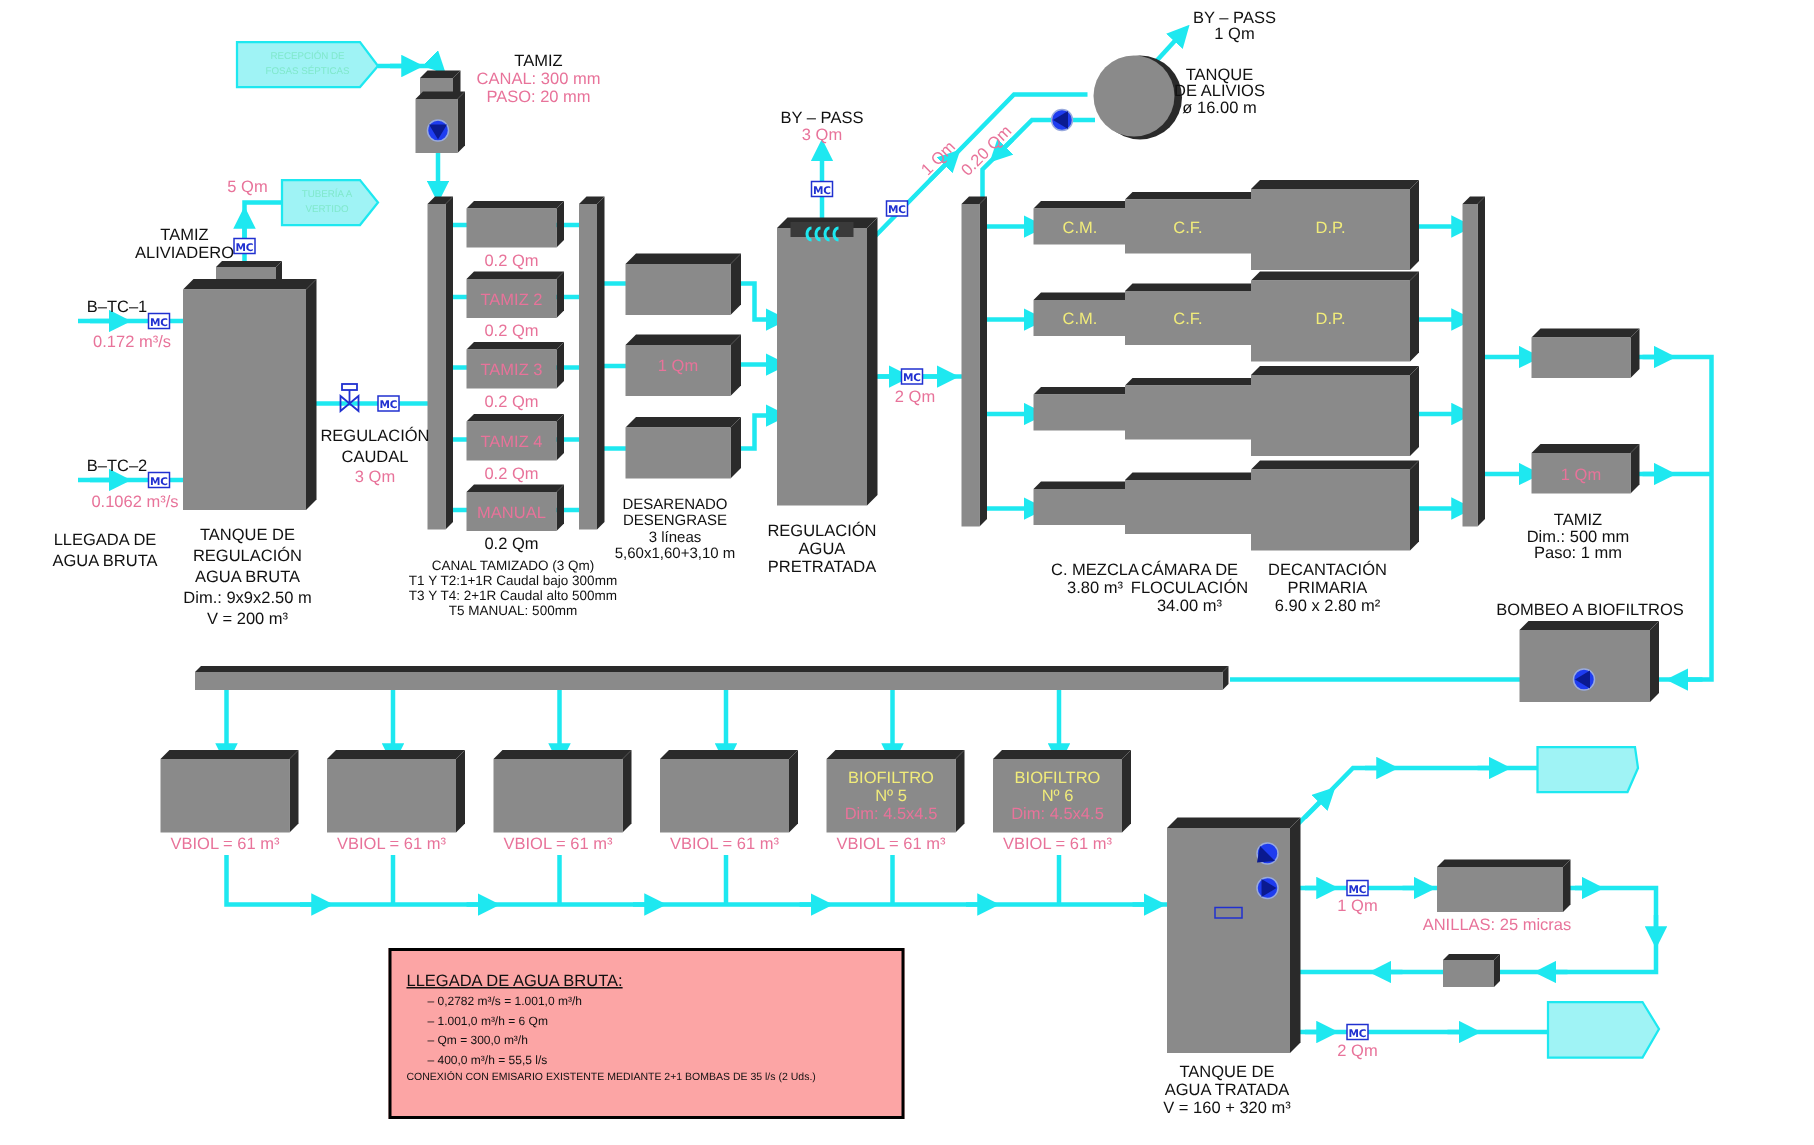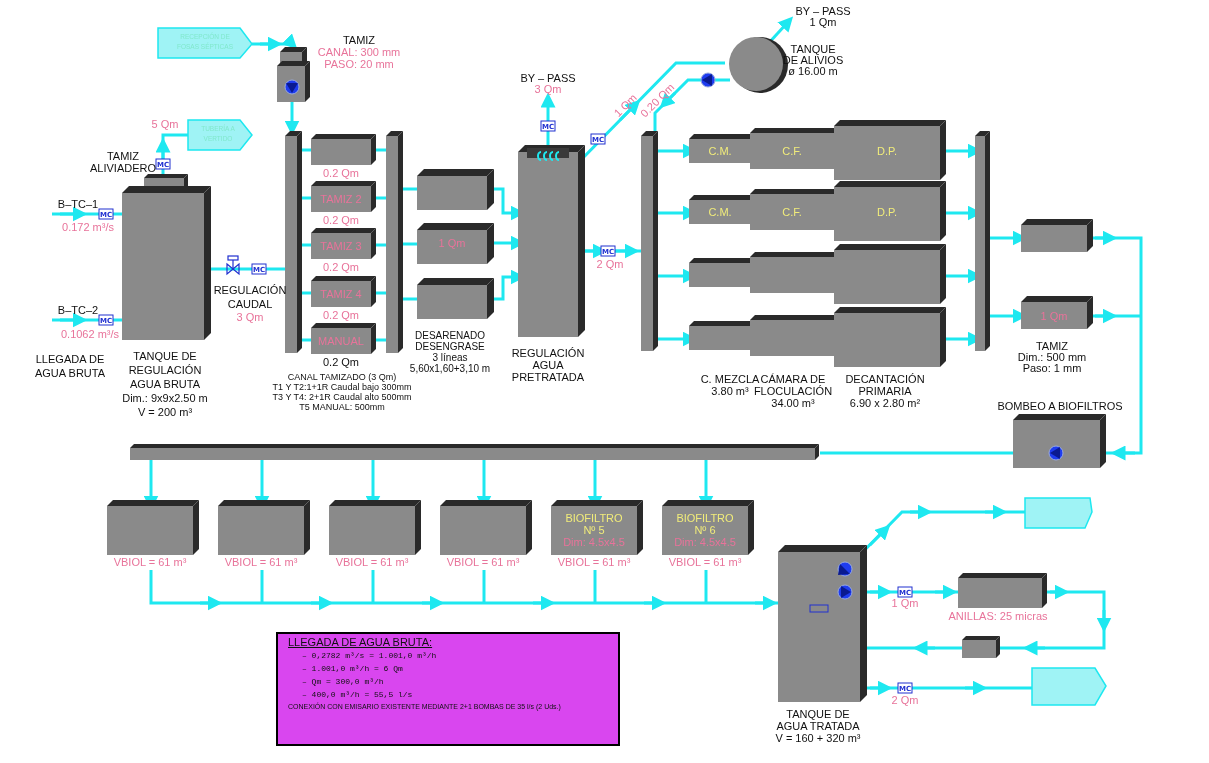--- a/index.html
+++ b/index.html
@@ -3,23 +3,23 @@
 <meta charset="utf-8">
 <style>
   html, body { margin: 0; padding: 0; background: #ffffff; }
   #stage { position: relative; width: 1209px; height: 763px; overflow: hidden; background: #fff; font-family: "DejaVu Sans", sans-serif; }
   svg#diagram { position: absolute; left: 0; top: 0; }
   .lbl { font-family: "Liberation Sans", sans-serif; font-size: 11px; fill: #111; }
   .pink { fill: #e8739a; }
   .yellow { fill: #f1ec7a; }
   .tag { font-size: 6.5px; fill: #80e8cc; }
   .mc { font-size: 7px; fill: #2030d0; font-weight: bold; }
-  .notes { position: absolute; left: 276px; top: 632px; width: 344px; height: 114px; border: 2px solid #000; background: #d946ef; box-sizing: border-box; padding: 0 10px; font-family: "Liberation Sans", sans-serif; }
+  .notes { position: absolute; left: 259px; top: 632px; width: 344px; height: 114px; border: 2px solid #000; background: #fca5a5; box-sizing: border-box; padding: 12px 10px; font-family: "Liberation Sans", sans-serif; }
   .notes .h { font-size: 11px; text-decoration: underline; margin: 2px 0 3px 0; color: #111; }
-  .notes .l { font-size: 8px; margin: 0 0 4px 14px; color: #111; font-family: Liberation Mono, monospace; }
+  .notes .l { font-size: 8px; margin: 0 0 4px 14px; color: #111; }
   .notes .c { font-size: 7px; margin-top: 3px; color: #111; }
 </style>
 </head>
 <body>
 
 <div id="stage">
 <svg id="diagram" width="1209" height="763" viewBox="0 0 1209 763" xmlns="http://www.w3.org/2000/svg">
   <defs>
     <marker id="arr" viewBox="0 0 10 10" refX="5" refY="5" markerWidth="5" markerHeight="5" orient="auto">
       <path d="M0,0 L10,5 L0,10 z" fill="#1ee8f0"></path>

